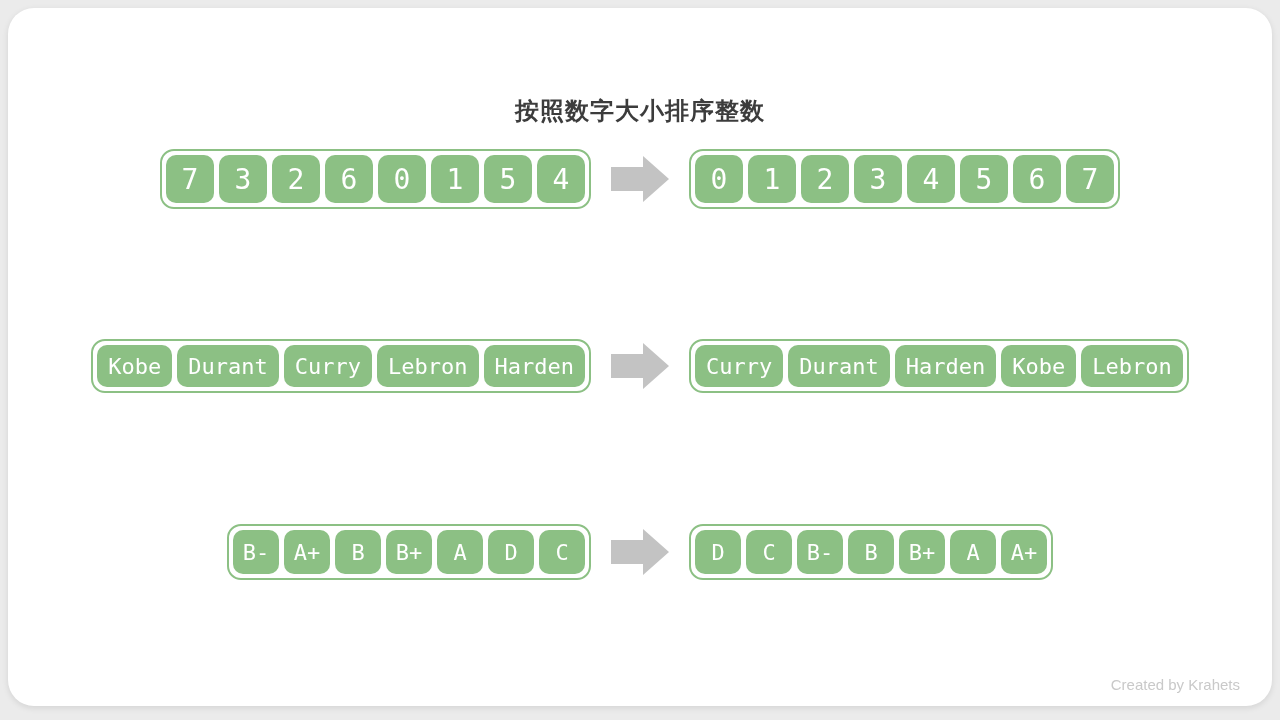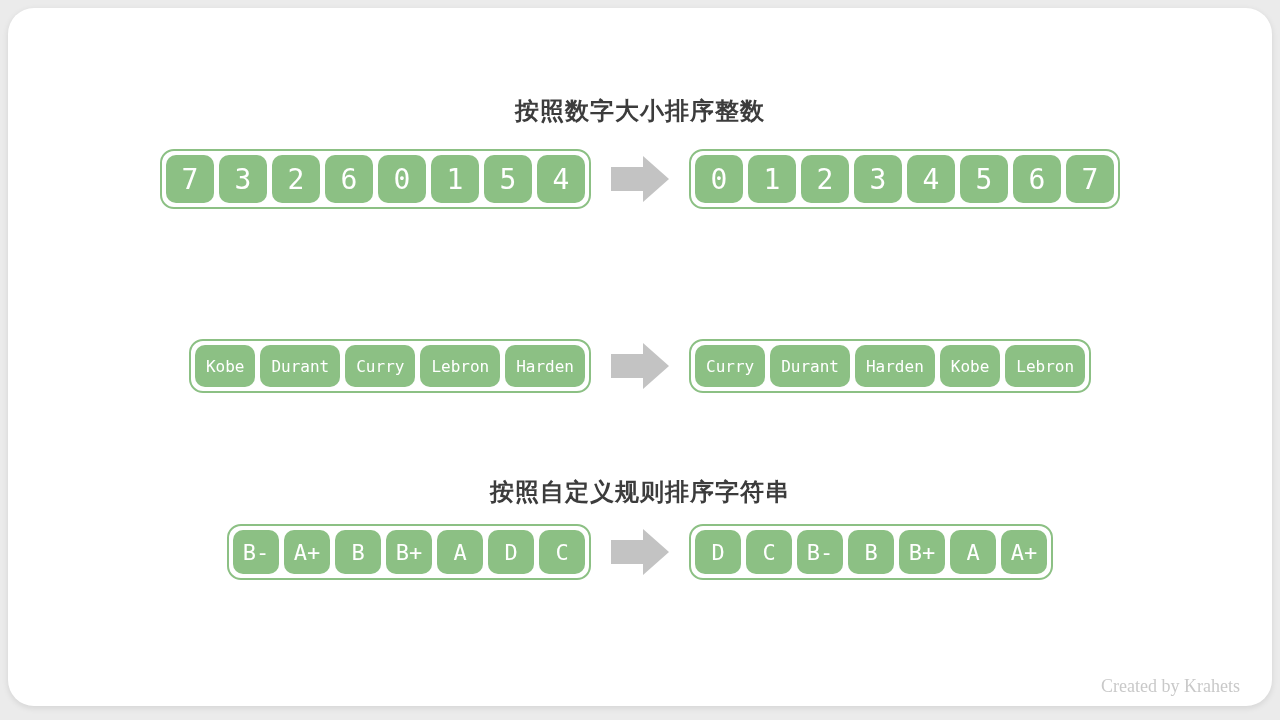--- a/index.html
+++ b/index.html
@@ -56,37 +56,37 @@
     display: flex;
     align-items: center;
     justify-content: center;
     background: var(--green, #8cc084);
     color: var(--cell_text, #ffffff);
     border-radius: 10px;
     font-family: "DejaVu Sans Mono", "Liberation Mono", monospace;
     white-space: nowrap;
   }
   .cell.sq1 { width: 48px; height: 48px; font-size: 28px; }
-  .cell.word { height: 42px; padding: 0 11px; font-size: 16px; }
+  .cell.word { height: 42px; padding: 0 11px; font-size: 22px; }
   .cell.sq3 { width: 46px; height: 44px; font-size: 22px; }
   .arrow { flex: 0 0 auto; }
   .arrow polygon { fill: var(--arrow, #c3c3c3); }
   
   .t1 { top: 90px; }
   .r1 { top: 143px; height: 56px; }
   .t2 { top: 289px; }
   .r2 { top: 333px; height: 50px; }
   .t3 { top: 471px; }
   .r3 { top: 518px; height: 52px; }
   .footer-credit {
     position: absolute;
     right: 32px;
     top: 668px;
-    font-family: Liberation Serif, serif;
-    font-size: 18px;
+    font-family: Liberation Sans, sans-serif;
+    font-size: 15px;
     color: var(--footer, #c9c9c9);
   }
 </style>
 </head>
 <body>
 
 <div class="canvas">
   <div class="card">
 
     <div class="section-title t1">按照数字大小排序整数</div>
@@ -129,21 +129,20 @@
       </svg>
       <div class="array-box">
           <div class="cell word">Curry</div>
           <div class="cell word">Durant</div>
           <div class="cell word">Harden</div>
           <div class="cell word">Kobe</div>
           <div class="cell word">Lebron</div>
         </div>
     </div>
 
-    <div class="section-title t3">按照自定义规则排序字符串</div>
     <div class="row r3">
       <div class="array-box">
           <div class="cell sq3">B-</div>
           <div class="cell sq3">A+</div>
           <div class="cell sq3">B</div>
           <div class="cell sq3">B+</div>
           <div class="cell sq3">A</div>
           <div class="cell sq3">D</div>
           <div class="cell sq3">C</div>
         </div>

